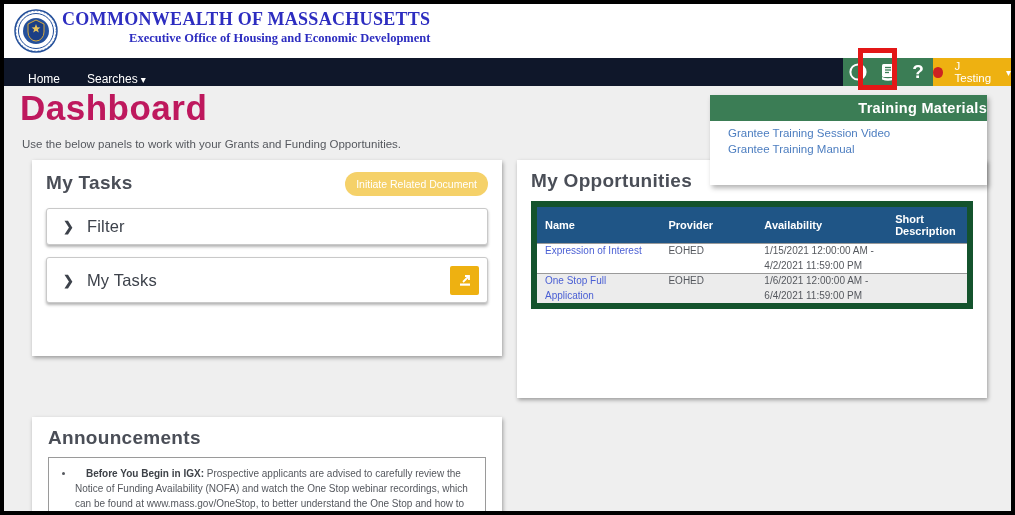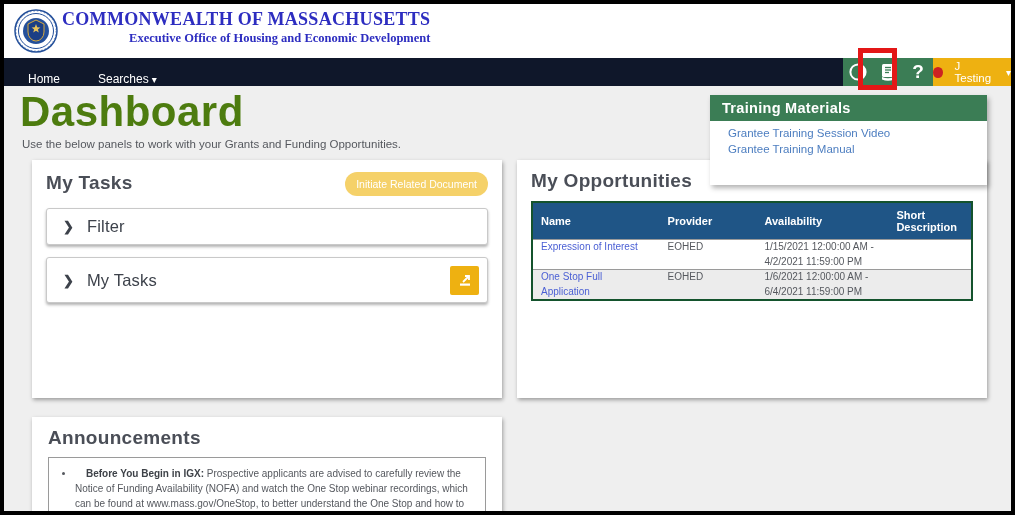--- a/index.html
+++ b/index.html
@@ -21,21 +21,21 @@
   .hdr-title { font-size:18px; font-weight:bold; letter-spacing:0.3px; }
   .hdr-sub { font-size:12.5px; font-weight:bold; margin-top:1px;text-align:right; }
 
   
   .navbar {
     position:absolute; left:0; top:54px; width:100%; height:28px;
     background:#0f172a; z-index:2; display:flex; align-items:flex-end;
   }
   .nav-item { color:#ffffff; font-size:12px; cursor:pointer; }
   .nav-home { margin-left:24px; }
-  .nav-searches { margin-left:38px; display:flex; align-items:center; gap:3px; }
+  .nav-searches { margin-left:27px; display:flex; align-items:center; gap:3px; }
   .caret { font-size:10px; color:#ffffff; }
 
   .nav-right { position:absolute; right:0; top:0; height:28px; display:flex; }
   .green-group { background:#3b7d55; height:28px; display:flex; }
   .icon-cell { width:30px; height:28px; display:flex; align-items:center; justify-content:center; cursor:pointer; }
   .help-glyph { color:#ffffff; font-size:19px; font-weight:bold; font-family:"Liberation Sans",sans-serif; }
   .user-btn {
     background:#eeb111; height:28px; width:78px; display:flex; align-items:center;
     justify-content:center; gap:12px; cursor:pointer;
   }
@@ -48,35 +48,35 @@
     border:5px solid #e31717; z-index:6; background:transparent;
   }
 
   
   .training-dropdown {
     position:absolute; left:706px; top:91px; width:277px; z-index:5;
     background:#ffffff; box-shadow:2px 3px 5px rgba(0,0,0,0.3);
   }
   .training-header {
     background:#3b7d55; color:#ffffff; font-size:14.5px; font-weight:bold;
-    letter-spacing:0.3px; padding:5px 0 5px 12px;
+    letter-spacing:0.3px; padding:5px 0 5px 12px;text-align:right;
   }
   .training-links { list-style:none; padding:4px 0 28px 18px; }
   .training-links li { font-size:11.5px; line-height:16px; color:#4d7ec0; cursor:pointer; }
 
   
   .page-title {
-    position:absolute; left:16px; top:84px; font-size:42px; font-weight:bold;
-    color:#4d7c0f; letter-spacing:0.5px; z-index:1;
+    position:absolute; left:16px; top:84px; font-size:35px; font-weight:bold;
+    color:#be185d; letter-spacing:0.5px; z-index:1;
   }
   .page-subtitle { position:absolute; left:18px; top:134px; font-size:11.5px; color:#55585e; z-index:1; }
 
   
   .panel { position:absolute; background:#ffffff; box-shadow:1px 2px 4px rgba(0,0,0,0.35); z-index:1; }
-  .panel-tasks { left:28px; top:156px; width:470px; height:238px; padding:12px 14px; }
+  .panel-tasks { left:28px; top:156px; width:470px; height:196px; padding:12px 14px; }
   .panel-opps  { left:513px; top:156px; width:470px; height:238px; padding:10px 14px; }
   .panel-ann   { left:28px; top:413px; width:470px; height:120px; padding:10px 16px; }
 
   .panel-title { font-size:19px; font-weight:600; color:#4a4e57; letter-spacing:0.3px; }
 
   
   .tasks-head { display:flex; justify-content:space-between; align-items:flex-start; }
   .initiate-btn {
     background:#f5d169; color:#ffffff; border:none; font-size:10.5px;
     font-family:"Liberation Sans",sans-serif; padding:6px 11px; border-radius:12px; cursor:pointer;
@@ -90,21 +90,21 @@
   .acc-tasks { height:46px; }
   .chev { font-size:13px; font-weight:bold; color:#3d424b; margin-right:13px; }
   .acc-label { font-size:16.5px; font-weight:normal; color:#3d424b; letter-spacing:0.2px; }
   .acc-spacer { flex:1; }
   .export-btn {
     width:29px; height:29px; background:#eeb111; border:none; border-radius:2px;
     display:flex; align-items:center; justify-content:center; cursor:pointer;
   }
 
   
-  .opps-table { width:100%; margin-top:9px; border-collapse:collapse; border:2px solid #14532d; }
+  .opps-table { width:100%; margin-top:9px; border-collapse:collapse; border:6px solid #14532d; }
   .opps-table th {
     background:#1f5586; color:#ffffff; font-size:11px; font-weight:600;
     text-align:left; padding:6px 8px;
   }
   .opps-table td {
     font-size:10px; color:#55585e; padding:0 8px; vertical-align:top;
     border-top:1px solid #9a9a9a; line-height:1.45;
   }
   .row-alt td { background:#ececec; }
   .cell-link { color:#4a5fd4; cursor:pointer; }

